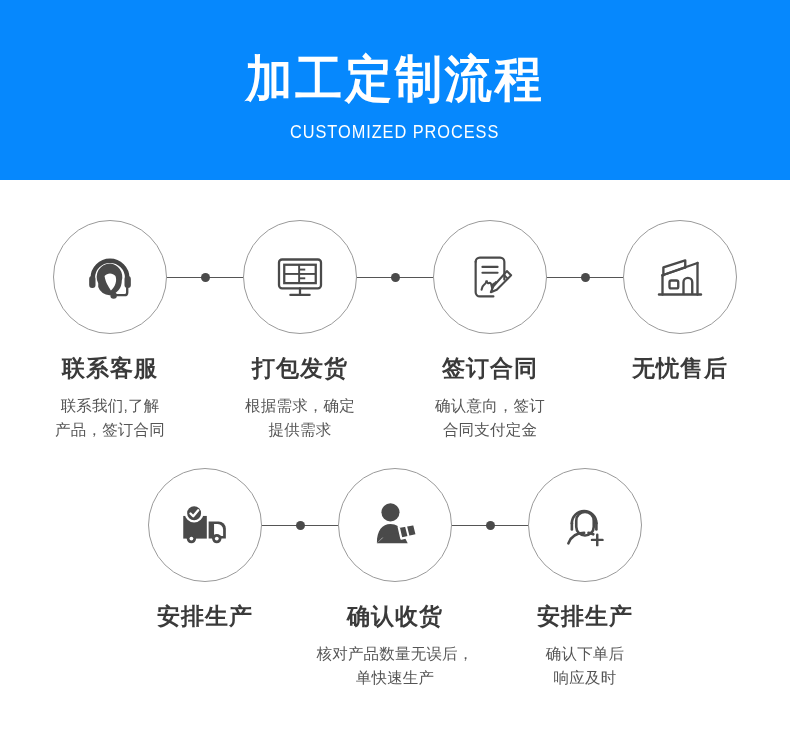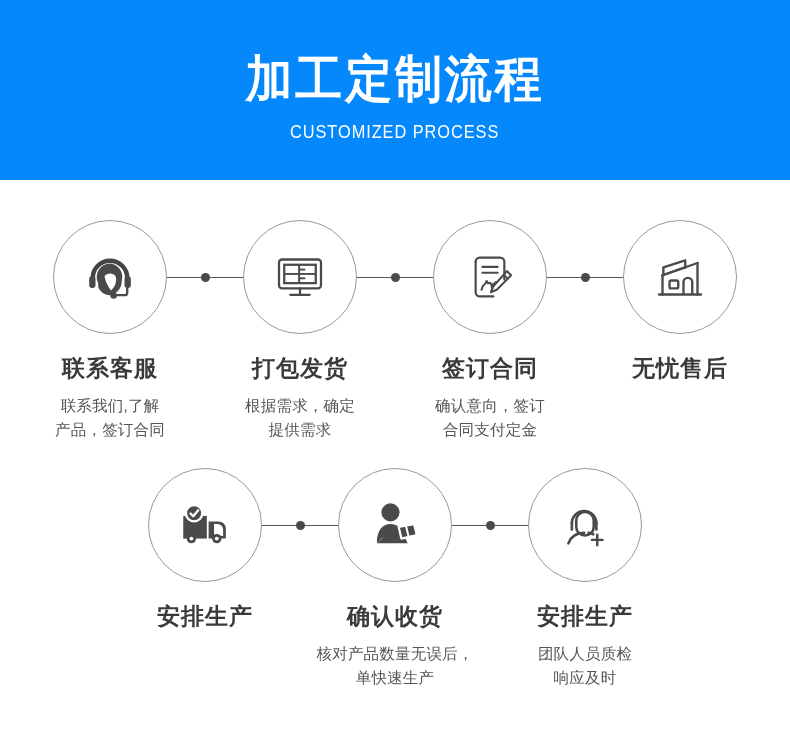--- a/index.html
+++ b/index.html
@@ -302,20 +302,20 @@
               <path d="M45 30 L45 37" stroke-linecap="round"></path>
               <path d="M22 27 A10 10 0 0 1 42 27 L42 34 A10 10 0 0 1 32 44 A10 10 0 0 1 22 34 Z" stroke-linejoin="round"></path>
               <path d="M13 53 C16 45 23 41 31 41" stroke-linecap="round"></path>
               <path d="M36 41 C38 41.3 40 41.9 41.5 42.6" stroke-linecap="round"></path>
               <path d="M46 43 L46 55" stroke-width="2.8" stroke-linecap="round"></path>
               <path d="M40 49 L52 49" stroke-width="2.8" stroke-linecap="round"></path>
             </svg>
           </span>
         </div>
         <div class="step-title">安排生产</div>
-        <div class="step-desc">团队人员质检
+        <div class="step-desc">确认下单后
 响应及时</div>
       </div>
 
     </div>
 
   </div>
 </div>
 
 </body></html>

